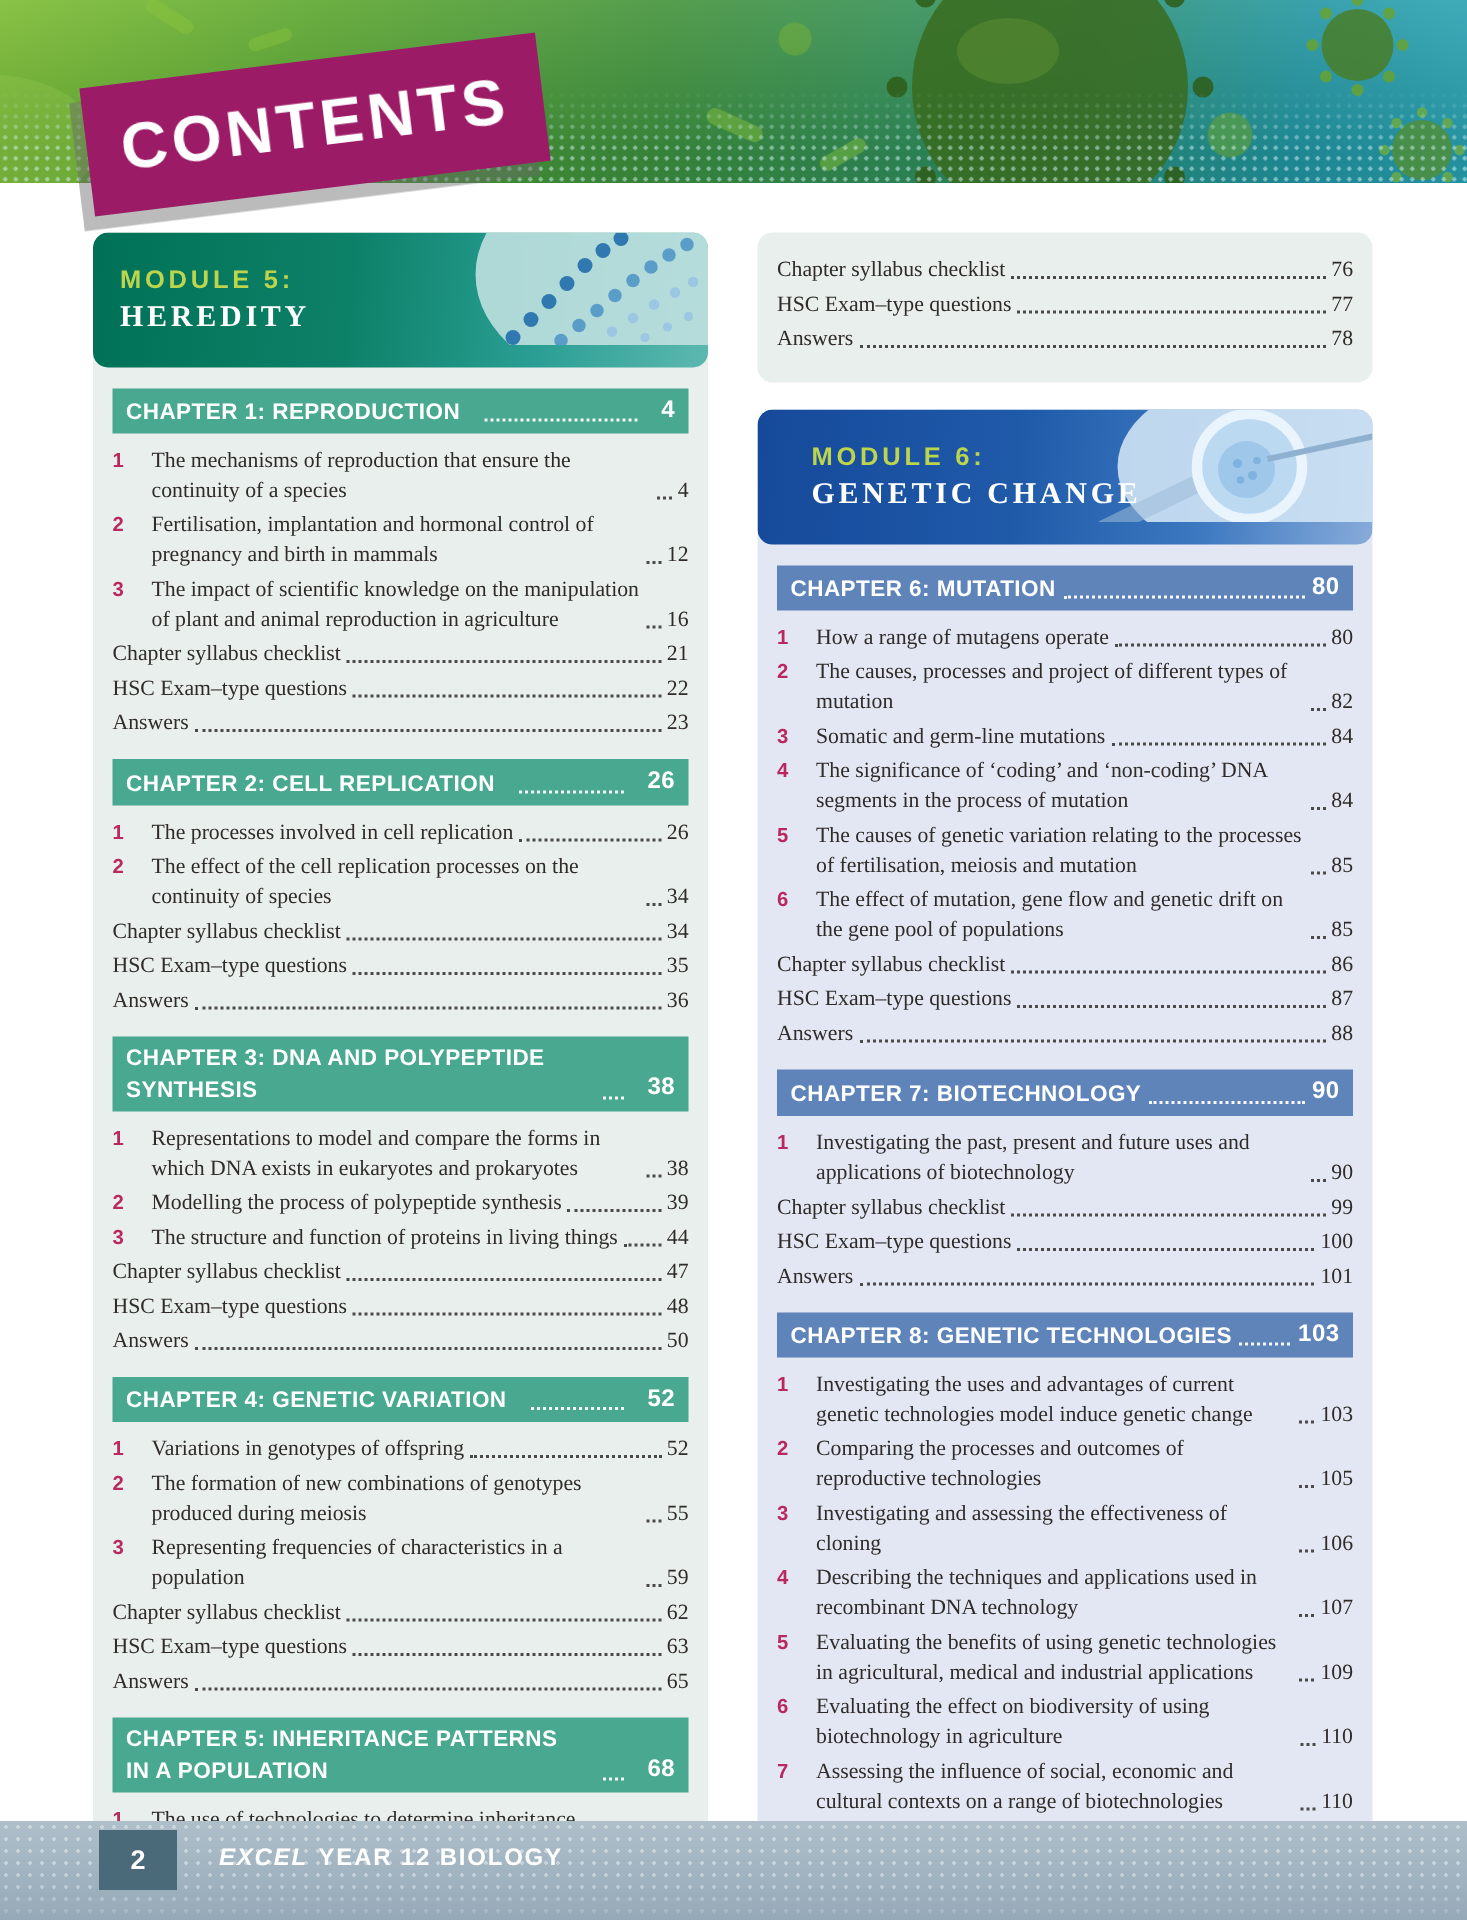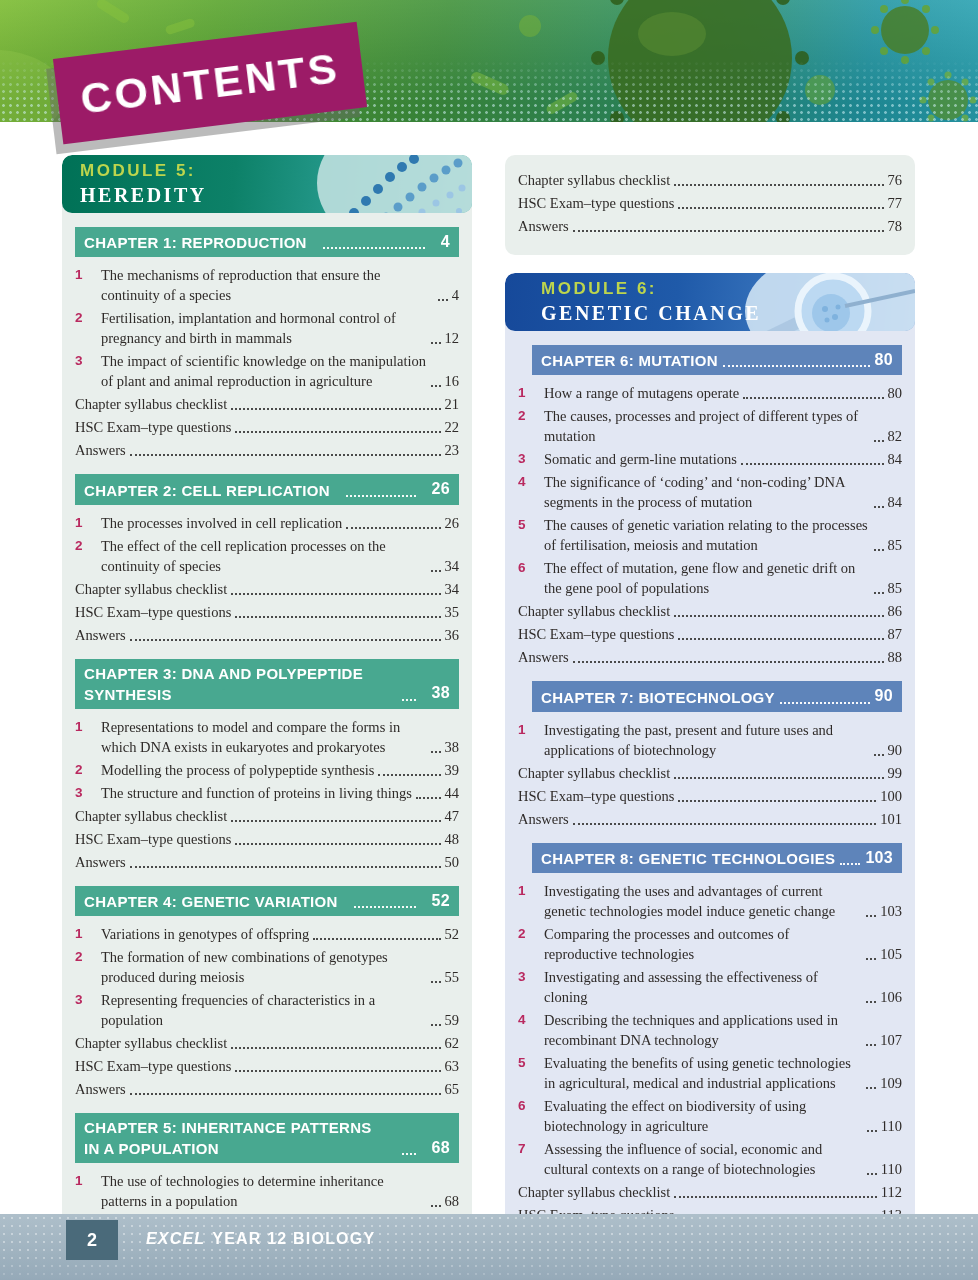--- a/index.html
+++ b/index.html
@@ -27,39 +27,39 @@
   .columns{position:absolute;top:155px;left:62px;width:853px;display:flex;gap:33px;}
   .col{width:410px;display:flex;flex-direction:column;}
   #col-right .panel + .panel{margin-top:18px;}
   .panel{border-radius:10px;overflow:hidden;}
   .theme-green{background:#e9efec;}
   .theme-blue{background:#e2e7f3;}
   #col-left .panel{min-height:1013px;}
   #col-right .panel:nth-child(2){min-height:898px;}
 
   
-  .module-header{position:relative;height:58px;border-radius:10px;overflow:hidden;
+  .module-header{position:relative;height:90px;border-radius:10px;overflow:hidden;
     display:flex;flex-direction:column;justify-content:center;padding-left:18px;box-sizing:border-box;}
   .theme-green .module-header{background:linear-gradient(95deg,#007156 0%,#0d8168 42%,#2a9e93 72%,#5cb8b0 100%);}
   .theme-blue  .module-header{background:linear-gradient(95deg,#16499a 0%,#1f5aa9 42%,#3c78c0 72%,#87abd9 100%);padding-left:36px;}
   .module-label{font-family:"Liberation Sans",sans-serif;font-weight:bold;font-size:17px;
     letter-spacing:2.5px;color:#bdd54d;position:relative;z-index:2;}
   .module-title{font-family:Liberation Serif, serif;font-weight:bold;font-size:20px;
     letter-spacing:2.5px;color:#ffffff;margin-top:3px;position:relative;z-index:2;}
   .module-art{position:absolute;right:0;top:0;height:75px;width:210px;z-index:1;}
 
   
   .panel-body{padding:0 13px 16px 13px;}
   .panel-plain .panel-body{padding-top:15px;}
   .chapter{margin-top:14px;}
   .chapter-banner{display:flex;align-items:flex-end;padding:4px 9px;
     font-family:"Liberation Sans",sans-serif;font-weight:bold;color:#fff;
     font-size:15px;letter-spacing:.3px;line-height:1.4;}
   .theme-green .chapter-banner{background:#48a890;gap:11px;}
-  .theme-blue  .chapter-banner{background:#5e84ba;margin-left:14px;}
+  .theme-blue  .chapter-banner{background:#5e84ba;}
   .ch-dots{flex:1 0 14px;border-bottom:2px dotted rgba(255,255,255,0.95);margin:0 5px 4px;}
   .ch-page{font-size:16px;}
   .rows{margin-top:8px;}
   .row{display:flex;align-items:flex-start;font-size:14.5px;line-height:20px;
     color:#2f2b29;margin-bottom:3px;}
   .row-num{flex:0 0 26px;font-family:"Liberation Sans",sans-serif;font-weight:bold;
     color:#b9295f;font-size:13.5px;line-height:20px;}
   .row-text{flex:0 1 auto;}
   .row-dots{flex:1 0 10px;border-bottom:2px dotted #4a4a4a;margin:0 4px 4px 4px;align-self:flex-end;}
   .row-page{flex:none;align-self:flex-end;font-size:14.5px;}

